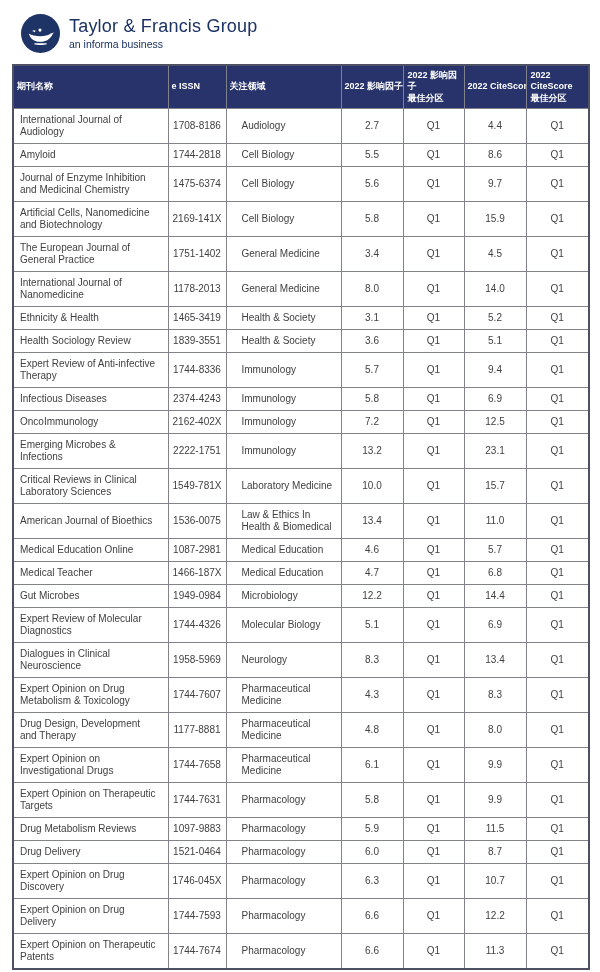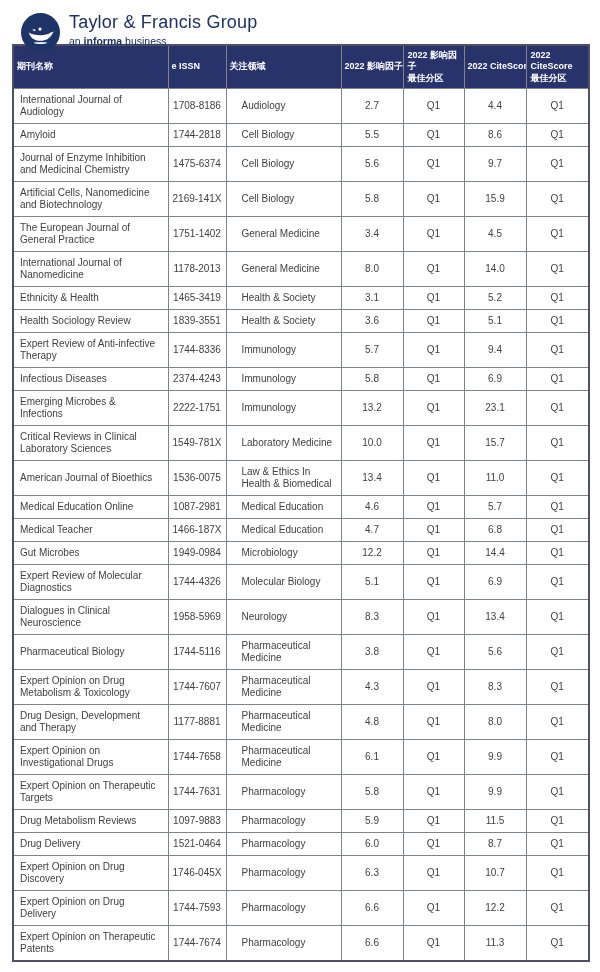--- a/index.html
+++ b/index.html
@@ -7,43 +7,44 @@
   body {
     width: 600px;
     font-family: "Liberation Sans", sans-serif;
     color: #3d3d3d;
   }
   .page { width: 600px; min-height: 972px; background: #fff; }
 
   
   .brand {
     display: flex;
+    align-items: center;
     padding: 13px 16px 10px 21px;
-    height: 44px;
+    height: 64px;
   }
   .logo {
     width: 39px; height: 39px;
     border-radius: 50%;
     background: #1e3467;
     display: flex; align-items: center; justify-content: center;
     flex: 0 0 auto;
   }
   .brand-text { margin-left: 9px; }
   .brand-name {
     font-size: 18px;
     color: #1c3263;
     letter-spacing: 0.2px;
     line-height: 1.1;
   }
   .brand-tagline {
     font-size: 10.5px;
     color: #1c3263;
     margin-top: 2px;
   }
-  .brand-tagline b { font-weight: bold; }
+  .brand-tagline b { font-weight: normal; }
 
   
   table {
     width: 576px;
     margin: 0 12px;
     border-collapse: collapse;
     table-layout: fixed;
     border: 2px solid #4d5163;
   }
   col.c1 { width: 155px; }
@@ -225,20 +226,29 @@
         <tr>
           <td class="c-name">Infectious Diseases</td>
           <td class="c-issn">2374-4243</td>
           <td class="c-field">Immunology</td>
           <td class="c-num">5.8</td>
           <td class="c-num">Q1</td>
           <td class="c-num">6.9</td>
           <td class="c-num">Q1</td>
         </tr>
 
+        <tr>
+          <td class="c-name">OncoImmunology</td>
+          <td class="c-issn">2162-402X</td>
+          <td class="c-field">Immunology</td>
+          <td class="c-num">7.2</td>
+          <td class="c-num">Q1</td>
+          <td class="c-num">12.5</td>
+          <td class="c-num">Q1</td>
+        </tr>
 
         <tr>
           <td class="c-name">Emerging Microbes &amp; Infections</td>
           <td class="c-issn">2222-1751</td>
           <td class="c-field">Immunology</td>
           <td class="c-num">13.2</td>
           <td class="c-num">Q1</td>
           <td class="c-num">23.1</td>
           <td class="c-num">Q1</td>
         </tr>
@@ -306,29 +316,20 @@
         <tr>
           <td class="c-name">Dialogues in Clinical Neuroscience</td>
           <td class="c-issn">1958-5969</td>
           <td class="c-field">Neurology</td>
           <td class="c-num">8.3</td>
           <td class="c-num">Q1</td>
           <td class="c-num">13.4</td>
           <td class="c-num">Q1</td>
         </tr>
 
-        <tr>
-          <td class="c-name">Pharmaceutical Biology</td>
-          <td class="c-issn">1744-5116</td>
-          <td class="c-field">Pharmaceutical Medicine</td>
-          <td class="c-num">3.8</td>
-          <td class="c-num">Q1</td>
-          <td class="c-num">5.6</td>
-          <td class="c-num">Q1</td>
-        </tr>
 
         <tr>
           <td class="c-name">Expert Opinion on Drug Metabolism &amp; Toxicology</td>
           <td class="c-issn">1744-7607</td>
           <td class="c-field">Pharmaceutical Medicine</td>
           <td class="c-num">4.3</td>
           <td class="c-num">Q1</td>
           <td class="c-num">8.3</td>
           <td class="c-num">Q1</td>
         </tr>

